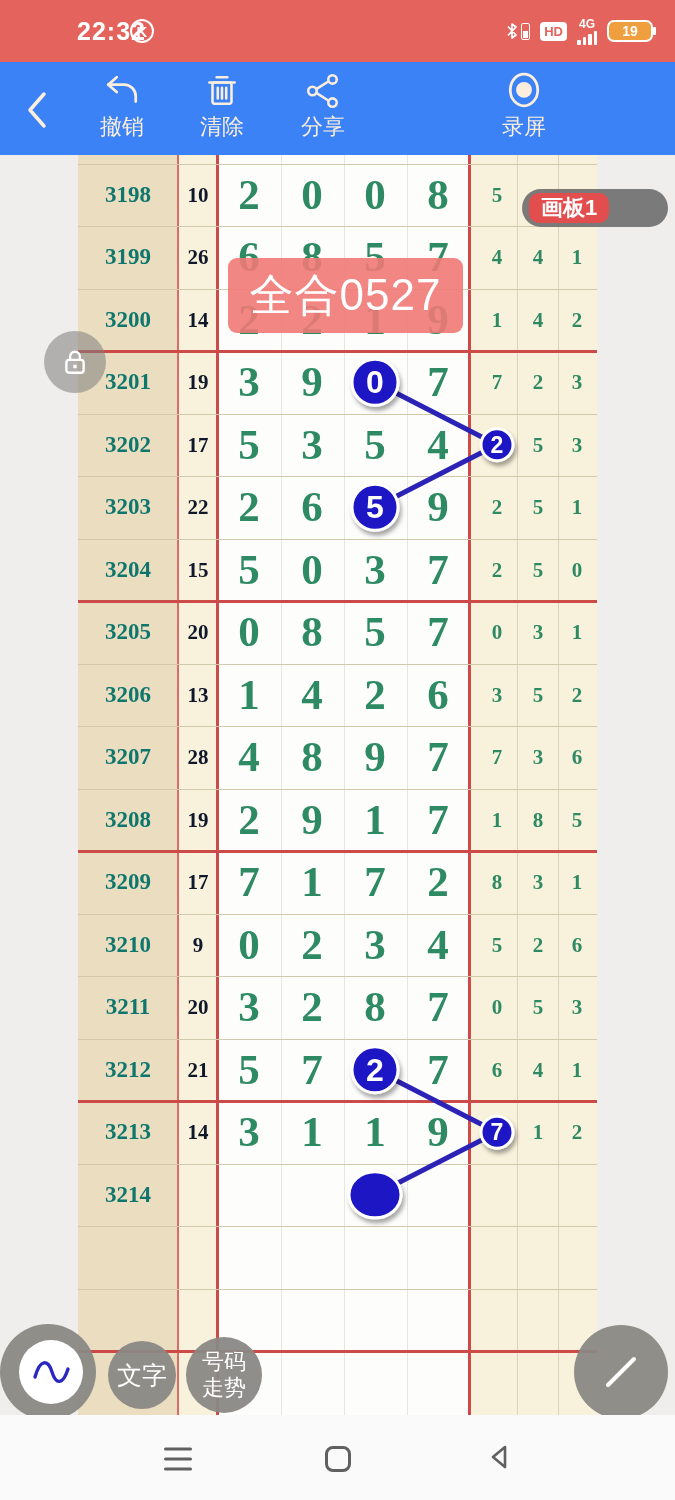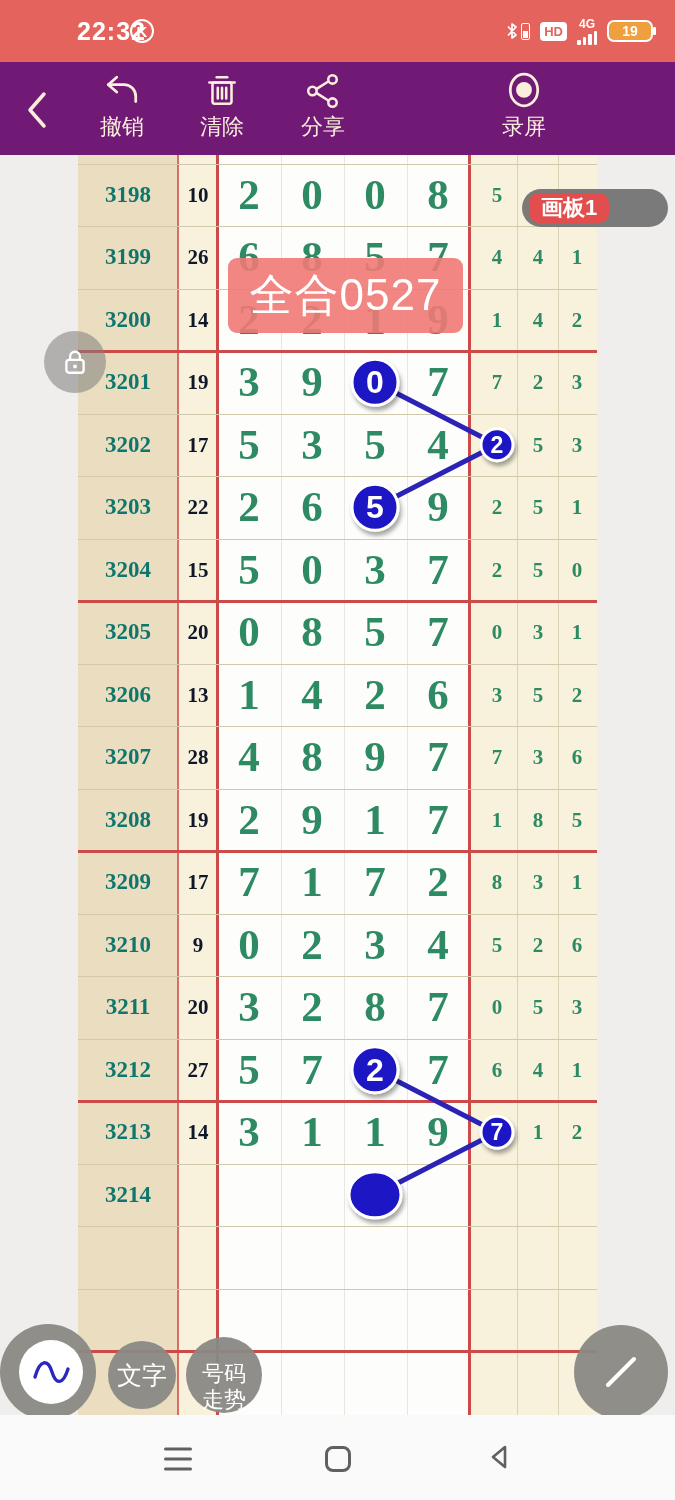--- a/index.html
+++ b/index.html
@@ -19,21 +19,21 @@
   .hd{background:#fff;color:#e4635c;font-size:13px;font-weight:bold;padding:2px 4px;border-radius:4px;}
   .sig{display:flex;flex-direction:column;align-items:center;line-height:1;}
   .sig .g4{font-size:12px;font-weight:bold;margin-bottom:1px;}
   .bars{display:flex;align-items:flex-end;gap:2px;}
   .bars span{display:block;width:3.5px;background:#fff;border-radius:1px;}
   .batt{width:46px;height:22px;border:2px solid #fff;border-radius:7px;background:#ef9f3d;box-sizing:border-box;
         display:flex;align-items:center;justify-content:center;font-size:14px;font-weight:bold;position:relative;}
   .batt:after{content:"";position:absolute;right:-5px;top:5px;width:3px;height:8px;background:#fff;border-radius:1px;}
 
   
-  .toolbar{position:absolute;left:0;top:62px;width:675px;height:114px;background:#701a75;color:#fbeedd;}
+  .toolbar{position:absolute;left:0;top:62px;width:675px;height:114px;background:#3b82f6;color:#fbeedd;}
   .back-btn{position:absolute;left:20px;top:24px;width:36px;height:48px;}
   .tb-item{position:absolute;width:90px;top:10px;text-align:center;transform:translateX(-50%);}
   .tb-item svg{display:block;margin:0 auto;}
   .tb-label{font-size:22px;margin-top:2px;color:#fbeedd;}
   .more-btn{position:absolute;left:625px;top:105px;transform:translate(-50%,-50%);display:flex;gap:9px;}
   .more-btn i{width:8px;height:8px;border-radius:50%;background:#fdf4e6;display:block;}
 
   
   .canvas{position:absolute;left:0;top:155px;width:675px;height:1260px;background:#efeeec;overflow:hidden;}
   .colbg{position:absolute;top:0;height:1260px;}
@@ -80,21 +80,21 @@
   #lock-btn{position:absolute;left:44px;top:176px;width:62px;height:62px;border-radius:50%;
             background:rgba(125,125,125,0.55);display:flex;align-items:center;justify-content:center;}
 
   
   .tool{position:absolute;border-radius:50%;background:rgba(138,136,132,0.95);color:#fff;
         display:flex;align-items:center;justify-content:center;text-align:center;}
   #tool-wave{left:0;top:1324px;width:96px;height:96px;}
   .wave-inner{position:absolute;left:19px;top:16px;width:64px;height:64px;border-radius:50%;background:#fff;
               display:flex;align-items:center;justify-content:center;}
   #tool-text{left:108px;top:1341px;width:68px;height:68px;font-size:25px;}
-  #tool-trend{left:186px;top:1337px;width:76px;height:76px;font-size:22px;line-height:26px;align-items:flex-end;}
+  #tool-trend{left:186px;top:1337px;width:76px;height:76px;font-size:22px;line-height:26px;}
   #tool-pen{left:574px;top:1325px;width:94px;height:94px;}
 
   
   #navbar{position:absolute;left:0;top:1415px;width:675px;height:85px;background:#fbfafa;}
   .nav-ic{position:absolute;top:44px;transform:translate(-50%,-50%);}
   .menu-lines{display:flex;flex-direction:column;gap:7px;}
   .menu-lines i{display:block;width:28px;height:3px;background:#606060;border-radius:2px;}
   .home-sq{width:26px;height:26px;border:3px solid #606060;border-radius:8px;box-sizing:border-box;}
 </style>
 </head>
@@ -343,21 +343,21 @@
         <div class="cell c-period" style="left: 128px; top: 821px;">3211</div>
         <div class="cell c-sum" style="left: 198px; top: 821px;">20</div>
         <div class="cell c-big" style="left: 249px; top: 821px;">3</div>
         <div class="cell c-big" style="left: 312px; top: 821px;">2</div>
         <div class="cell c-big" style="left: 375px; top: 821px;">8</div>
         <div class="cell c-big" style="left: 438px; top: 821px;">7</div>
         <div class="cell c-small" style="left: 497px; top: 821px;">0</div>
         <div class="cell c-small" style="left: 538px; top: 821px;">5</div>
         <div class="cell c-small" style="left: 577px; top: 821px;">3</div>
         <div class="cell c-period" style="left: 128px; top: 883.5px;">3212</div>
-        <div class="cell c-sum" style="left: 198px; top: 883.5px;">27</div>
+        <div class="cell c-sum" style="left: 198px; top: 883.5px;">21</div>
         <div class="cell c-big" style="left: 249px; top: 883.5px;">5</div>
         <div class="cell c-big" style="left: 312px; top: 883.5px;">7</div>
         <div class="cell c-big" style="left: 375px; top: 883.5px;">2</div>
         <div class="cell c-big" style="left: 438px; top: 883.5px;">7</div>
         <div class="cell c-small" style="left: 497px; top: 883.5px;">6</div>
         <div class="cell c-small" style="left: 538px; top: 883.5px;">4</div>
         <div class="cell c-small" style="left: 577px; top: 883.5px;">1</div>
         <div class="cell c-period" style="left: 128px; top: 946px;">3213</div>
         <div class="cell c-sum" style="left: 198px; top: 946px;">14</div>
         <div class="cell c-big" style="left: 249px; top: 946px;">3</div>

